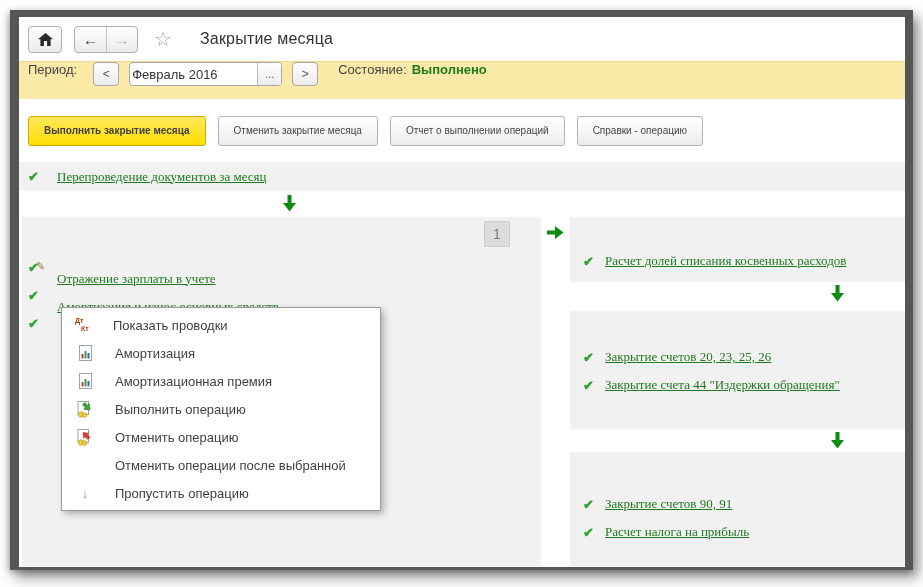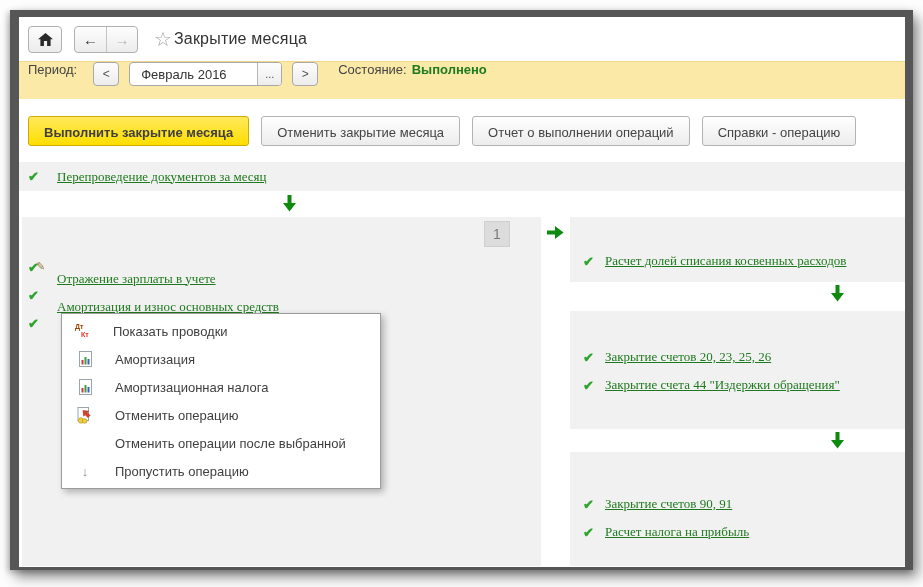--- a/index.html
+++ b/index.html
@@ -17,44 +17,44 @@
   .titlebar { height:44px; display:flex; align-items:center; padding-left:9px; background:#fff; }
   .tb-btn { width:34px; height:27px; border:1px solid #b0b0b0; border-radius:4px;
             background:linear-gradient(#fdfdfd,#ececec); display:flex; align-items:center;
             justify-content:center; cursor:pointer; }
   .tb-group { display:flex; margin-left:12px; border:1px solid #b0b0b0; border-radius:4px;
               overflow:hidden; background:linear-gradient(#fdfdfd,#ececec); height:27px; }
   .tb-seg { width:31px; display:flex; align-items:center; justify-content:center;
             font-size:15px; font-weight:bold; color:#333; cursor:pointer; }
   .tb-seg.fwd { border-left:1px solid #c4c4c4; color:#b5b5b5; }
   .star { margin-left:16px; font-size:20px; color:#a3a3a3; cursor:pointer; line-height:1; }
-  .title { margin-left:2px; font-size:16px; color:#333; letter-spacing:0.2px; }
+  .title { margin-left:28px; font-size:16px; color:#333; letter-spacing:0.2px; }
 
   
   .period-bar { height:38px; background:#FBE9A8; display:flex; 
                 padding-left:9px; font-size:13px; color:#444; border-top:1px solid #f0d98a; }
   .pb-label { margin-right:16px; }
   .sm-btn { width:26px; height:24px; border:1px solid #a8a8a8; border-radius:4px;
             background:linear-gradient(#fdfdfd,#ececec); font-size:12px; color:#555;
             display:flex; align-items:center; justify-content:center; cursor:pointer; }
   .field { height:24px; background:#fff; border:1px solid #a8a8a8; border-radius:4px;
            display:flex; align-items:stretch; overflow:hidden; }
-  .field-text { flex:1; display:flex; align-items:center; padding-left:11px; font-size:13px; color:#333; }
+  .field-text { flex:1; display:flex; align-items:center; padding-left:2px; font-size:13px; color:#333; }
   .field-seg { width:24px; display:flex; align-items:center; justify-content:center;
                border-left:1px solid #b5b5b5; background:linear-gradient(#fdfdfd,#ededed);
                font-size:11px; color:#555; cursor:pointer; }
   .period-field { width:153px; margin:0 10px; }
   .org-field { width:315px; margin-left:11px; }
   .status-label { margin-left:20px; color:#444; }
   .status-value { margin-left:5px; color:#1F7A1F; font-weight:bold; }
 
   
   .actions { height:63px; display:flex; align-items:center; padding-left:9px; gap:12px; background:#fff; }
   .btn { height:30px; padding:8px 15px; border:1px solid #b3b3b3; border-radius:3px;
-         background:linear-gradient(#ffffff,#ececec); font-size:13px; color:#444;
+         background:linear-gradient(#ffffff,#ececec); font-size:10px; color:#444;
          font-family:"Liberation Sans", sans-serif; cursor:pointer; white-space:nowrap; }
   .btn.primary { background:linear-gradient(#ffe95c,#ffde00); border:1px solid #d0ac00;
                  font-weight:bold; color:#3f3f3f; }
 
   
   .strip { height:29px; background:#f1f1f1; display:flex; align-items:center; padding-left:9px; }
   .check { color:#2FA52F; font-size:13px; font-weight:bold; width:16px; line-height:1; }
   .glink { color:#1F7A1F; font-size:13px; text-decoration:underline; cursor:pointer; margin-left:13px;font-family:Liberation Serif, serif; }
 
   .gap-down { height:26px; position:relative; background:#fff; }
@@ -65,21 +65,21 @@
   .left-panel { width:519px; margin-left:3px; background:#f1f1f1; position:relative; padding-top:36px; }
   .op-row { height:28px; display:flex; align-items:center; padding-left:6px; }
   .op-row .glink { margin-left:13px;margin-top:23px; }
   .check-wrap { position:relative; width:16px; }
   .pencil { position:absolute; left:8px; top:2px; font-size:11px; color:#9a7b42; }
   .badge { position:absolute; top:4px; right:31px; width:26px; height:26px; background:#dcdcdc;
            border:1px solid #cfcfcf; color:#7a7a7a; font-size:14px; display:flex;
            align-items:center; justify-content:center; }
 
   
-  .menu { position:absolute; left:39px; top:96px; width:320px; background:#fff;
+  .menu { position:absolute; left:39px; top:90px; width:320px; background:#fff;
           border:1px solid #9b9b9b; box-shadow:3px 3px 7px rgba(0,0,0,0.28);
           z-index:5; padding:3px 0; }
   .menu-item { height:28px; display:flex; align-items:center; cursor:pointer; }
   .mi-icon { width:20px; margin-left:13px; display:flex; align-items:center; justify-content:center; }
   .mi-label { margin-left:20px; font-size:13px; color:#3f3f3f; }
   .dtkt { position:relative; width:18px; height:16px; font-size:7px; font-weight:bold; line-height:7px; }
   .dtkt .dt { position:absolute; left:0; top:0; color:#a04000; }
   .dtkt .kt { position:absolute; left:6px; top:8px; color:#e03020; }
   .skip { color:#8a8a8a; font-size:13px; font-weight:bold; }
 
@@ -195,21 +195,34 @@
           </div>
           <div class="menu-item">
             <span class="mi-icon">
               <svg width="13" height="16" viewBox="0 0 13 16">
                     <rect x="0.5" y="0.5" width="12" height="15" fill="#fff" stroke="#9aa4ad"></rect>
                     <rect x="2.5" y="9" width="2" height="4.5" fill="#c43c3c"></rect>
                     <rect x="5.5" y="6" width="2" height="7.5" fill="#3f9e3f"></rect>
                     <rect x="8.5" y="8" width="2" height="5.5" fill="#3c5fc4"></rect>
                   </svg>
             </span>
-            <span class="mi-label">Амортизационная налога</span>
+            <span class="mi-label">Амортизационная премия</span>
+          </div>
+          <div class="menu-item">
+            <span class="mi-icon">
+              <svg width="16" height="17" viewBox="0 0 16 17">
+                    <rect x="1" y="0.5" width="10.5" height="13" fill="#fff" stroke="#9aa4ad"></rect>
+                    <g transform="rotate(45 10.5 6.5)">
+                      <path d="M5,4.8 L9,4.8 L9,2.5 L14,6.5 L9,10.5 L9,8.2 L5,8.2 Z" fill="#3aa33a" stroke="#1e7a1e" stroke-width="0.5"></path>
+                    </g>
+                    <circle cx="4" cy="13.5" r="2.7" fill="#f0d040" stroke="#b89a20" stroke-width="0.7"></circle>
+                    <circle cx="7.6" cy="14" r="2.3" fill="#f0d040" stroke="#b89a20" stroke-width="0.7"></circle>
+                  </svg>
+            </span>
+            <span class="mi-label">Выполнить операцию</span>
           </div>
           <div class="menu-item">
             <span class="mi-icon">
               <svg width="16" height="17" viewBox="0 0 16 17">
                     <rect x="1" y="0.5" width="10.5" height="13" fill="#fff" stroke="#9aa4ad"></rect>
                     <g transform="rotate(-135 8.5 6)">
                       <path d="M3.5,4.5 L7.5,4.5 L7.5,2.4 L12,6 L7.5,9.6 L7.5,7.5 L3.5,7.5 Z" fill="#d8402e" stroke="#a52816" stroke-width="0.5"></path>
                     </g>
                     <circle cx="4" cy="13.5" r="2.7" fill="#f0d040" stroke="#b89a20" stroke-width="0.7"></circle>
                     <circle cx="7.6" cy="14" r="2.3" fill="#f0d040" stroke="#b89a20" stroke-width="0.7"></circle>

